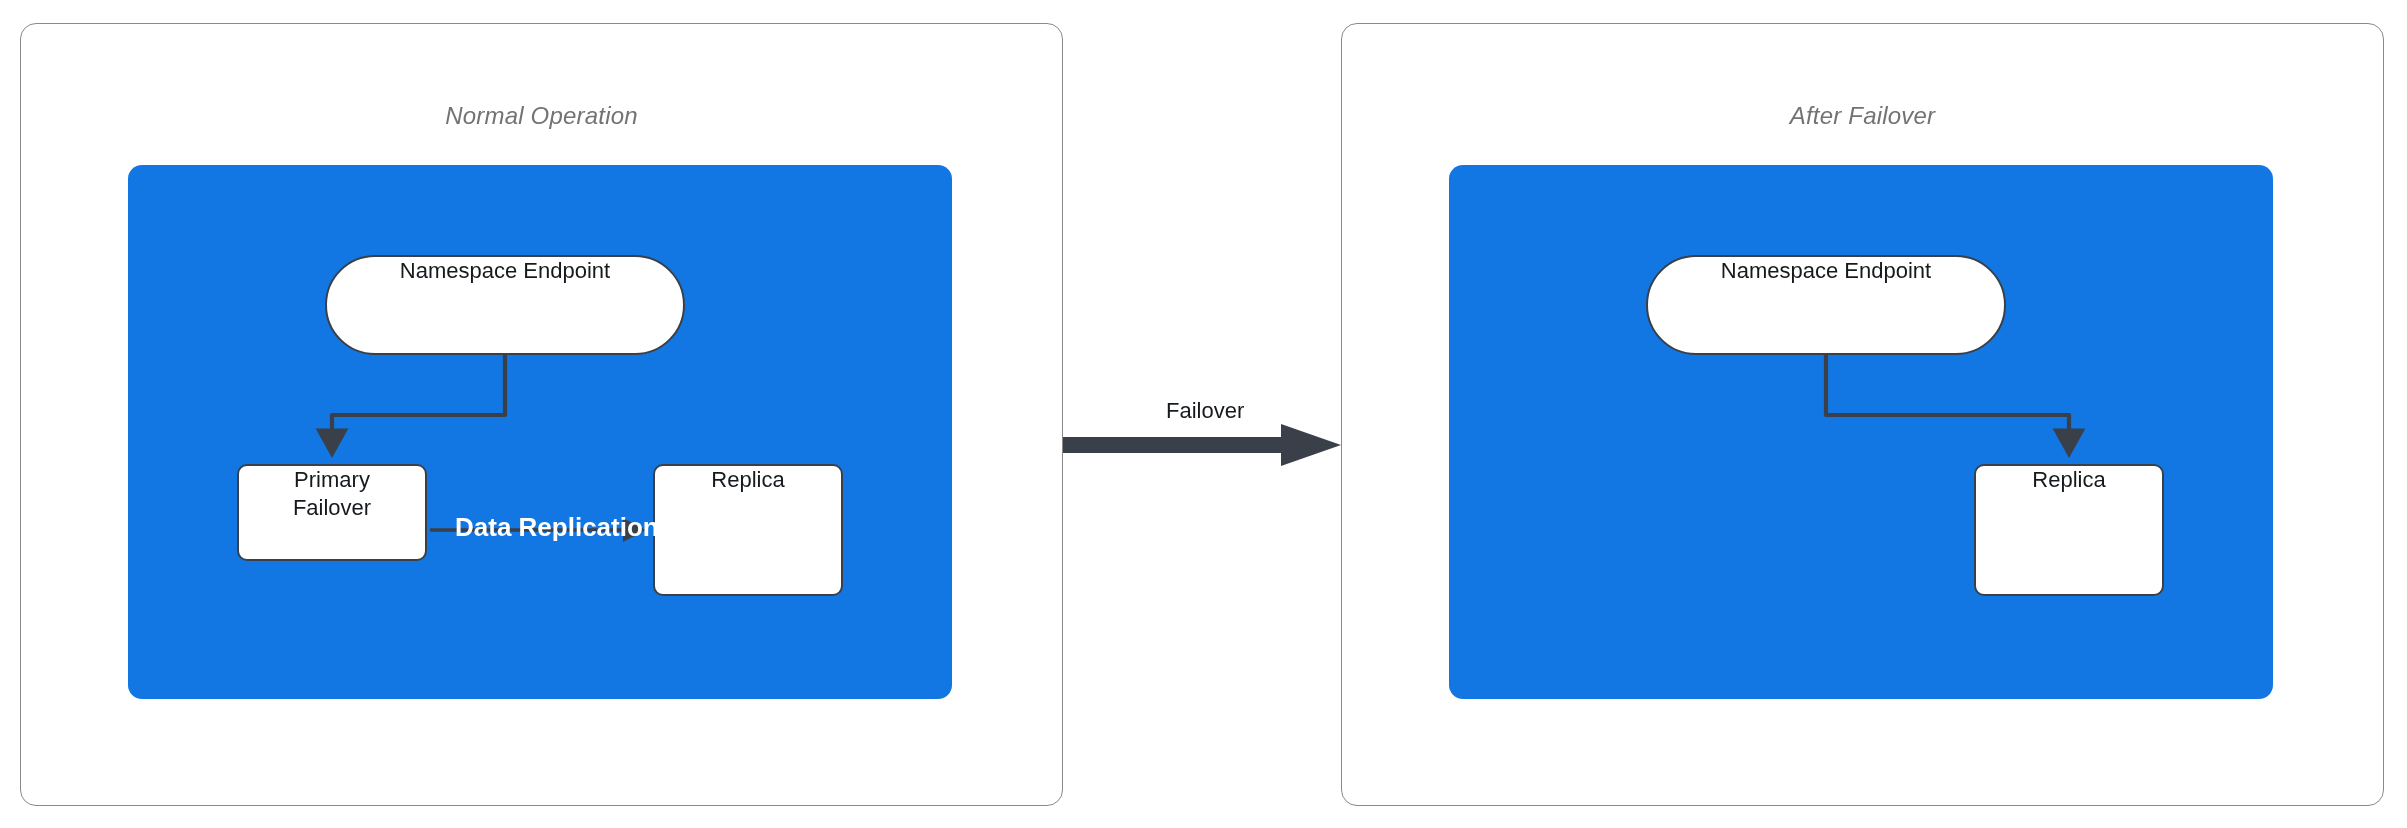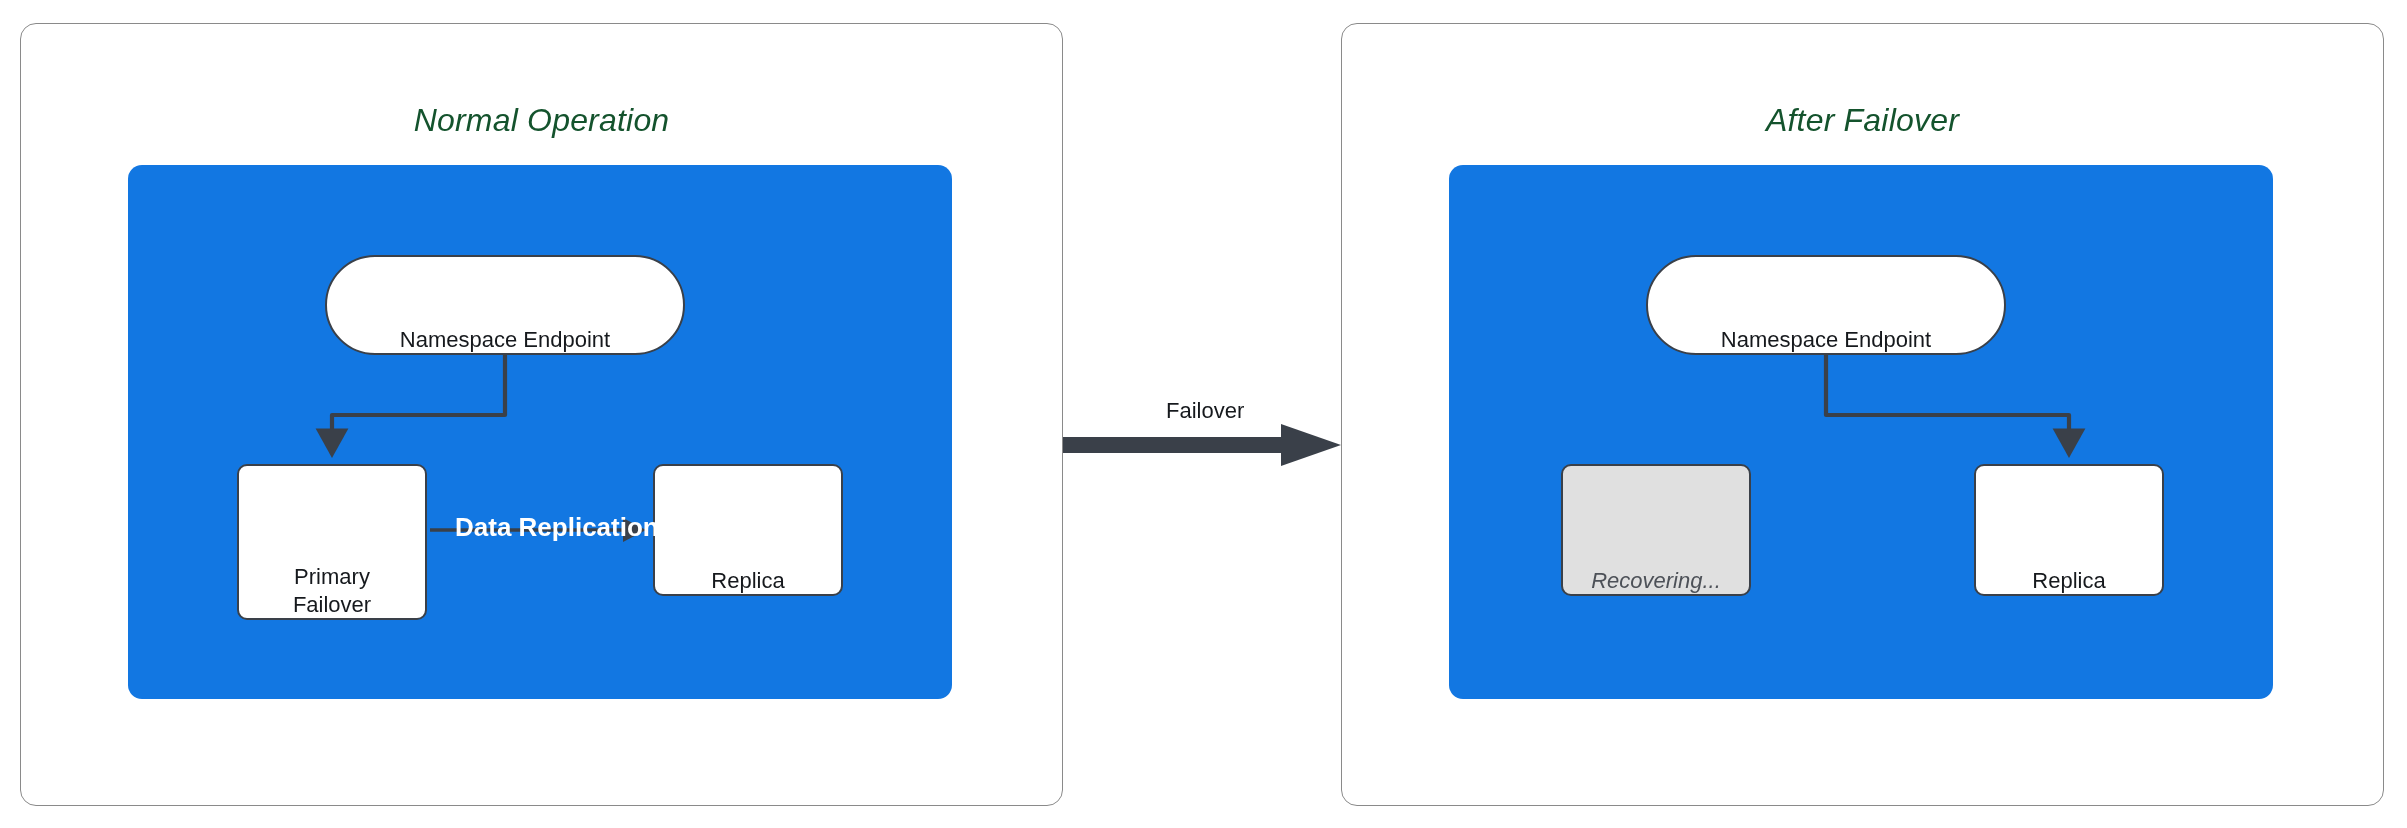--- a/index.html
+++ b/index.html
@@ -30,22 +30,22 @@
   #panel-left  { left: 20px;   top: 23px; width: 1043px; height: 783px; }
   #panel-right { left: 1341px; top: 23px; width: 1043px; height: 783px; }
 
   .panel-title {
     position: absolute;
     top: 78px;
     left: 0;
     width: 100%;
     text-align: center;
     font-style: italic;
-    font-size: 32px;
-    color: #14532d;
+    font-size: 24px;
+    color: #737373;
     letter-spacing: 0.2px;
     white-space: nowrap;
   }
 
   
   .zone {
     position: absolute;
     background: #1277e2;
     border-radius: 14px;
     box-sizing: border-box;
@@ -53,40 +53,40 @@
   #zone-left  { left: 128px;  top: 165px; width: 824px; height: 534px; }
   #zone-right { left: 1449px; top: 165px; width: 824px; height: 534px; }
 
   
   .node {
     position: absolute;
     box-sizing: border-box;
     background: #ffffff;
     border: 2.4px solid #3a4049;
     display: flex;
-    align-items: flex-end;
+    align-items: flex-start;
     justify-content: center;
     text-align: center;
     color: #16191d;
     font-size: 22px;
     line-height: 1.25;
     z-index: 3;
   }
   .node.pill { border-radius: 999px; }
   .node.box  { border-radius: 10px; }
   .node.recovering {
     background: #e0e0e0;
     border-color: #3a4049;
     font-style: italic;
     color: #4d5158;
   }
 
   
   #node-endpoint-left { left: 325px;  top: 255px; width: 360px; height: 100px; }
-  #node-primary       { left: 237px;  top: 464px; width: 190px; height: 156px; }
+  #node-primary       { left: 237px;  top: 464px; width: 190px; height: 97px; }
   #node-replica-left  { left: 653px;  top: 464px; width: 190px; height: 132px; }
 
   
   #node-endpoint-right { left: 1646px; top: 255px; width: 360px; height: 100px; }
   #node-recovering     { left: 1561px; top: 464px; width: 190px; height: 132px; }
   #node-replica-right  { left: 1974px; top: 464px; width: 190px; height: 132px; }
 
   
   #wires {
     position: absolute;
@@ -150,23 +150,20 @@
   <div class="panel" id="panel-right">
     <div class="panel-title">After Failover</div>
   </div>
 
   <div class="zone" id="zone-right"></div>
 
   <div class="node pill" id="node-endpoint-right">
     <span>Namespace Endpoint</span>
   </div>
 
-  <div class="node box recovering" id="node-recovering">
-    <span>Recovering...</span>
-  </div>
 
   <div class="node box" id="node-replica-right">
     <span>Replica</span>
   </div>
 
   <svg id="wires" viewBox="0 0 2407 828">
     <defs>
       <marker id="arrow-thin" markerWidth="9" markerHeight="9" refX="5.6" refY="4.5" orient="auto" markerUnits="strokeWidth">
         <path d="M0,0.6 L7,4.5 L0,8.4 z" fill="#3a4049"></path>
       </marker>

